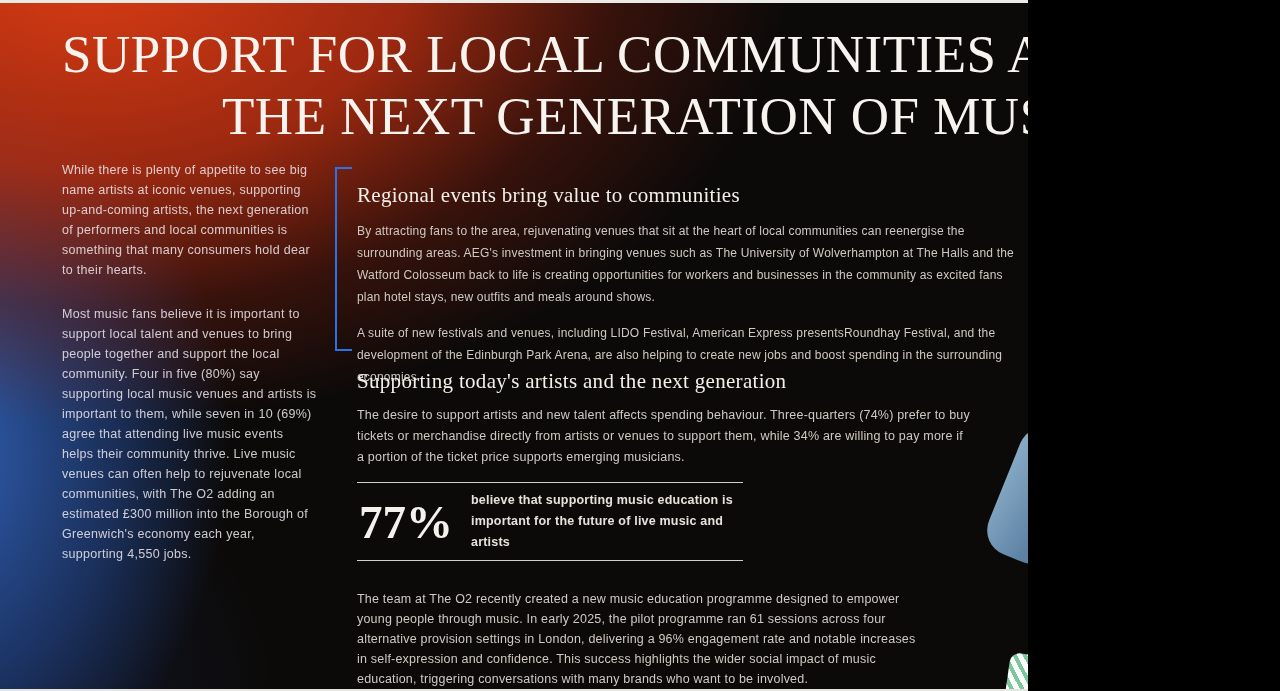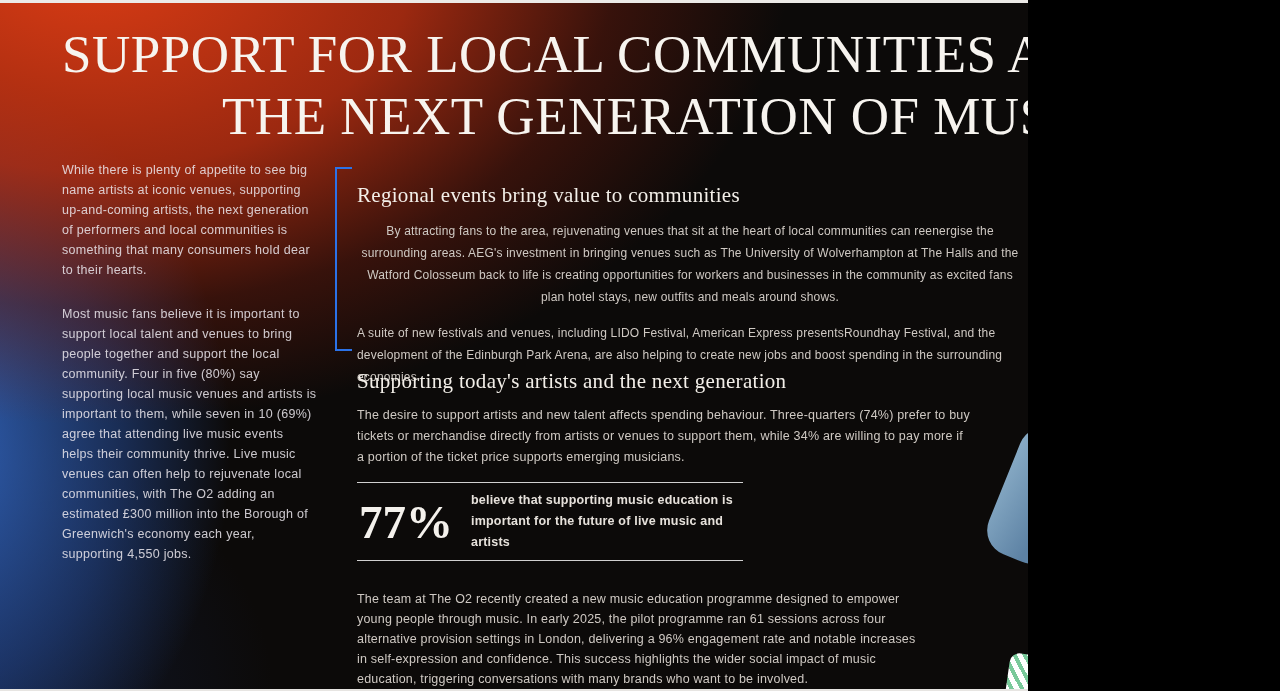--- a/index.html
+++ b/index.html
@@ -30,21 +30,21 @@
   .bracket.left { left:335px; top:167px; width:15px; height:184px; border-left:2px solid #2b72e8; }
   .bracket.right { left:1034px; top:174px; width:15px; height:178px; border-right:2px solid #2b72e8; }
   .bracket::before, .bracket::after { content:""; position:absolute; left:0; width:15px; height:2px; background:#2b72e8; }
   .bracket::before { top:0; } .bracket::after { bottom:0; }
 
   .section { position:absolute; left:357px; width:666px; }
   .section h2 { font-family:"Liberation Serif", serif; font-weight:400; color:#f3efe9;
     font-size:21px; line-height:27px; letter-spacing:0.3px; }
   .section p { color:#cfc9c3; font-size:12px; line-height:22px; letter-spacing:0.2px;margin-top:28px; }
   .section.regional { top:182px; }
-  .section.regional p:first-of-type { margin-top:11px;text-align:center; }
+  .section.regional p:first-of-type { margin-top:11px; }
   .section.regional p + p { margin-top:14px; }
 
   .section.supporting { top:368px; }
   .section.supporting .lead { margin-top:10px; width:614px; font-size:12.5px; line-height:21px; }
   .stat-block { margin-top:14px; width:386px;font-weight:bold; }
   .rule { height:1px; background:rgba(252,252,252,0.82); }
   .stat-row { display:flex; align-items:center; gap:18px; padding:7px 2px; }
   .stat-value { font-family:"Liberation Serif", serif; font-size:47px; line-height:52px; color:#f4f1ec; }
   .stat-desc { width:280px; color:#e6e1db; font-size:12.5px; line-height:21px; letter-spacing:0.2px; }
   .edu-para { margin-top:16px; width:570px; font-size:12.5px !important; line-height:20px !important; }

